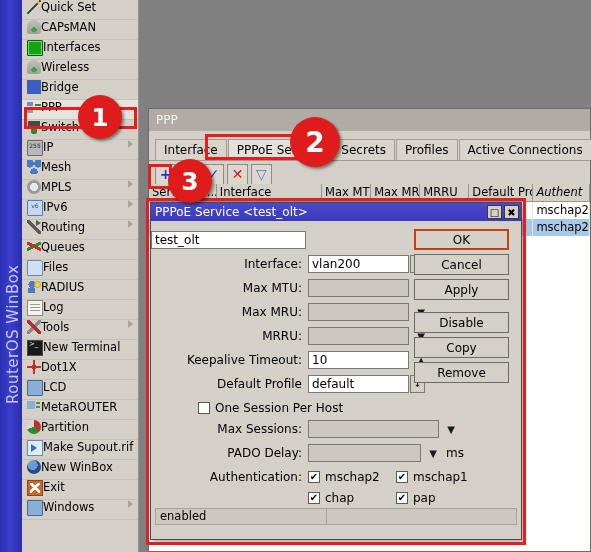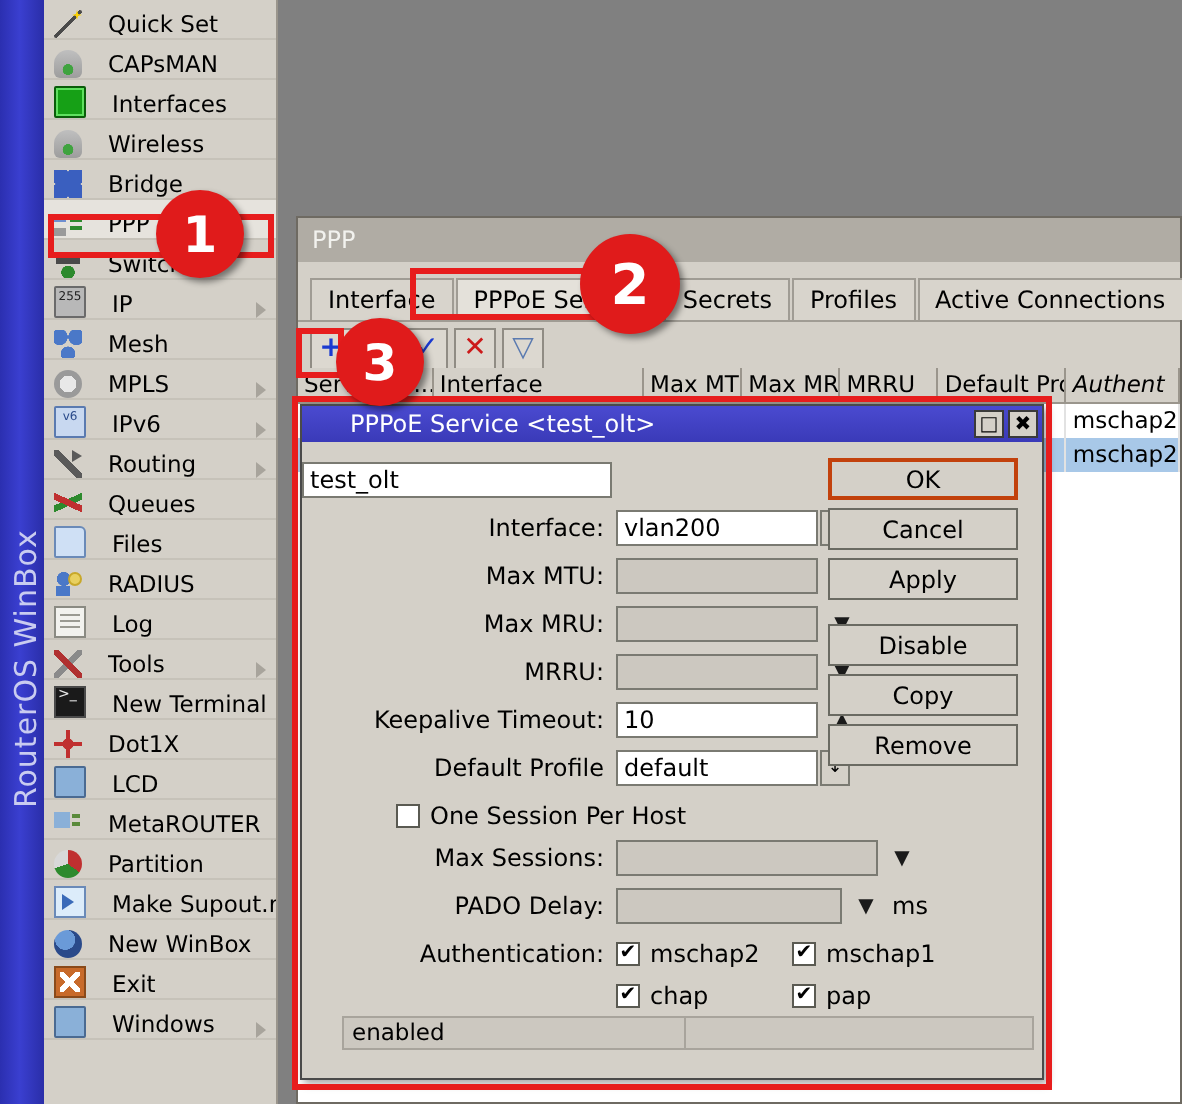--- a/index.html
+++ b/index.html
@@ -21,21 +21,21 @@
     color:#c9ccf0;font-size:15px;letter-spacing:.5px;white-space:nowrap;
     text-align:center;
   }
   
   #sidebar{
     position:absolute;left:22px;top:0;width:116px;height:552px;
     background:#d4d0c8;border-right:1px solid #9a958c;
     overflow:hidden;
   }
   .menu-item{
-    height:20px;display:flex;align-items:flex-end;gap:13px;
+    height:20px;display:flex;align-items:flex-start;gap:0;
     padding-left:5px;border-bottom:1px solid #c6c2b9;
     box-sizing:border-box;position:relative;
     color:#000;font-size:11.5px;
   }
   .menu-item.selected{background:#e6e3dd;}
   .mi-label{flex:1;white-space:nowrap;overflow:hidden;}
   .mi-arrow{
     width:0;height:0;border-left:5px solid #a8a49c;
     border-top:4px solid transparent;border-bottom:4px solid transparent;
     margin-right:5px;
@@ -165,21 +165,21 @@
 
   
   #dlg{
     position:absolute;left:150px;top:202px;width:372px;height:338px;
     background:#d4d0c8;border:1px solid #4a4a4a;box-sizing:border-box;
     box-shadow:2px 2px 4px rgba(0,0,0,.35);
   }
   #dlg-title{
     height:18px;background:linear-gradient(to bottom,#4a4ad0,#3a3ab8);
     color:#fff;font-size:12px;display:flex;align-items:center;
-    padding-left:24px;
+    padding-left:4px;
   }
   #dlg-title .sp{flex:1;}
   .tbtn{
     width:15px;height:14px;margin-right:2px;background:#d4d0c8;
     border:1px solid #3a3a3a;display:flex;align-items:center;justify-content:center;
     font-size:10px;color:#000;box-sizing:border-box;
   }
   #dlg-body{padding:8px 0 0 0;position:relative;height:300px;}
   .row{display:flex;align-items:center;height:22px;margin-bottom:2px;}
   .lbl{
@@ -211,21 +211,21 @@
   .cb-label{margin-left:5px;font-size:12px;}
   #btncol{position:absolute;right:12px;top:8px;width:95px;}
   .dbtn{
     width:95px;height:21px;background:#d4d0c8;border:1px solid #6a6a62;
     box-sizing:border-box;font-size:12px;display:flex;align-items:center;
     justify-content:center;margin-bottom:4px;color:#000;
   }
   .dbtn.primary{border:2px solid #c2410c;}
   .gap{height:8px;}
   #status{
-    position:absolute;left:20px;right:4px;bottom:4px;height:17px;display:flex;
+    position:absolute;left:4px;right:4px;bottom:4px;height:17px;display:flex;
   }
   #status .s1{
     width:172px;background:#ccc8c0;border:1px solid #a8a49c;box-sizing:border-box;
     font-size:11.5px;padding:0 4px;line-height:15px;
   }
   #status .s2{
     flex:1;background:#ccc8c0;border:1px solid #a8a49c;border-left:none;box-sizing:border-box;
   }
   
   .redbox{position:absolute;border:3px solid #e71d1d;box-sizing:border-box;pointer-events:none;}

